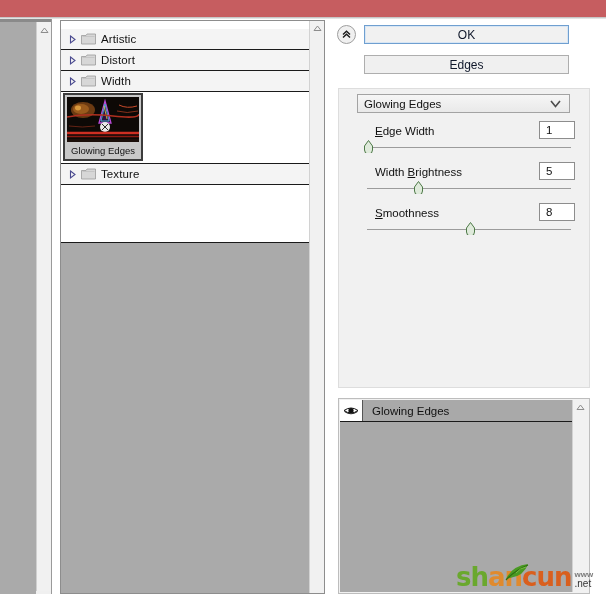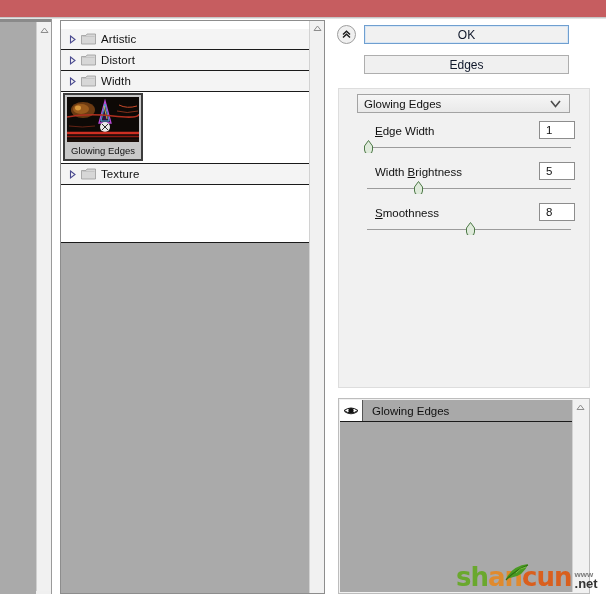--- a/index.html
+++ b/index.html
@@ -234,21 +234,21 @@
     letter-spacing:-1px;
   }
   .wm-s{color:#6aa82e;} .wm-h{color:#6aa82e;}
   .wm-a{color:#e08a2e;} .wm-n{color:#e08a2e;}
   .wm-c{color:#d95f1e;} .wm-u{color:#d95f1e;} .wm-n2{color:#d95f1e;}
   .wm-side{
     display:flex;flex-direction:column;margin-left:3px;margin-bottom:2px;
     line-height:9px;
   }
   .wm-www{font-size:8px;color:#7a7a7a;font-weight:bold;}
-  .wm-net{font-size:13px;color:#333;font-weight:bold;}
+  .wm-net{font-size:10px;color:#333;font-weight:normal;}
   .wm-leaf{position:absolute;left:46px;top:-2px;}
 </style>
 </head>
 <body>
 
 <div class="titlebar"></div>
 <div class="titlebar-shadow"></div>
 
 <div class="preview-pane">
   <div class="preview-top-edge" style="left:0;top:0;width:51px;height:3px;position:absolute;background:#8a8a8a;"></div>

